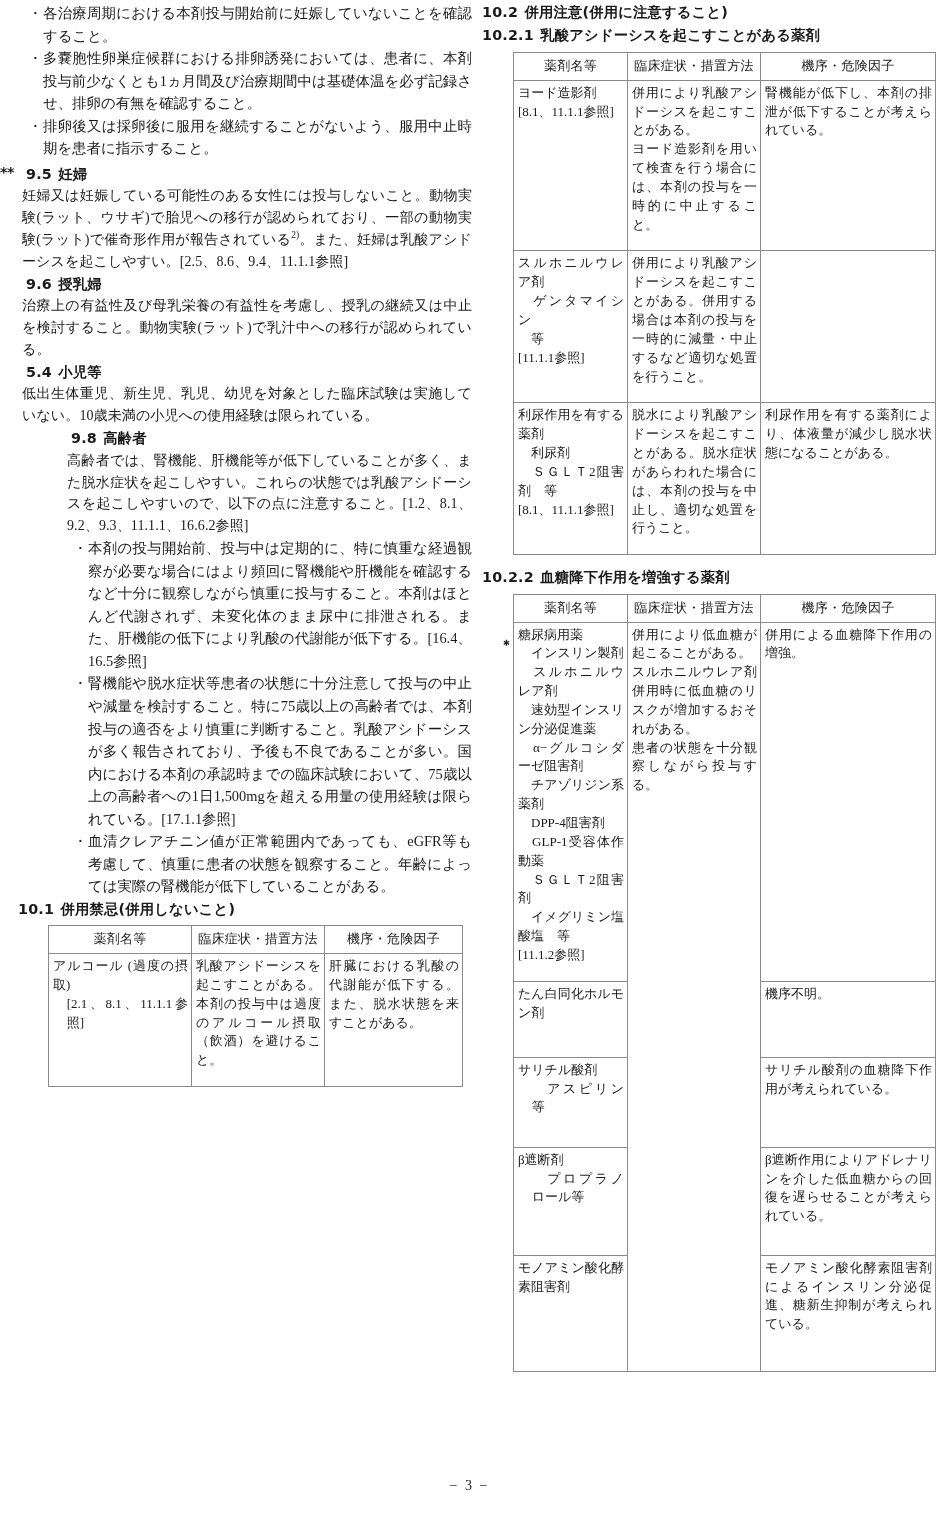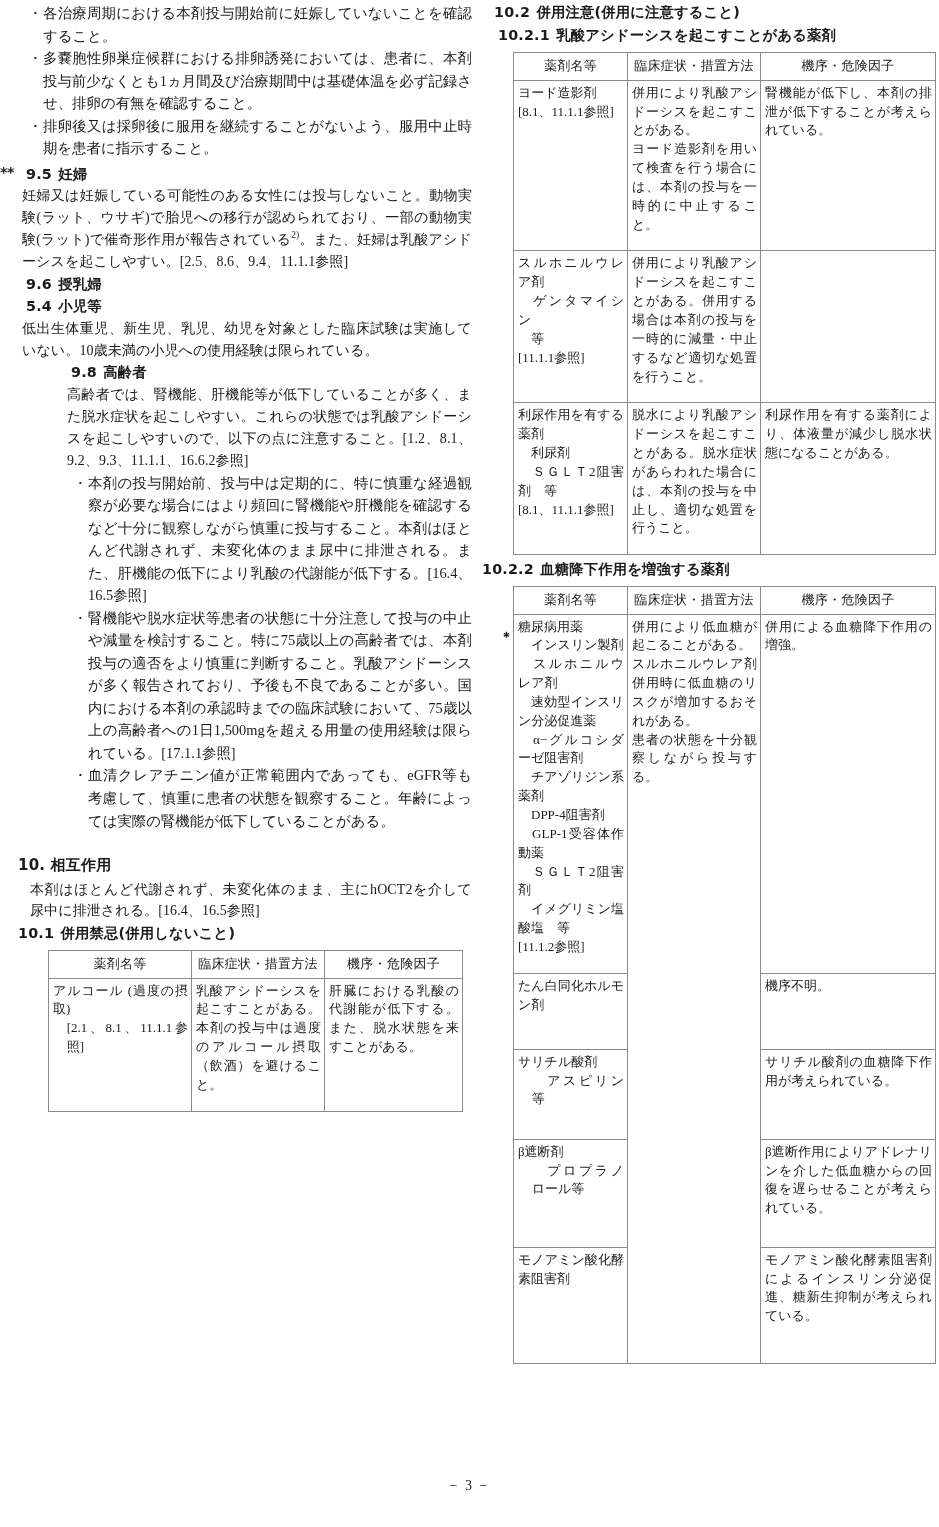--- a/index.html
+++ b/index.html
@@ -156,20 +156,21 @@
       <div class="sec-head" style="margin-left:26px;">
         <span class="num">9.5</span><span>妊婦</span>
       </div>
       <div class="para indent"><span>妊婦又は妊娠している可能性のある女性には投与しないこと。動物実験(ラット、ウサギ)で胎児への移行が認められており、一部の動物実験(ラット)で催奇形作用が報告されている</span><span class="sup">2)</span><span>。また、妊婦は乳酸アシドーシスを起こしやすい。[2.5、8.6、9.4、11.1.1参照]</span></div>
     </div>
 
     <div style="position:relative; margin-top:1px;">
       <div class="sec-head" style="margin-left:26px;">
         <span class="num">9.6</span><span>授乳婦</span>
       </div>
+      <div class="para indent">治療上の有益性及び母乳栄養の有益性を考慮し、授乳の継続又は中止を検討すること。動物実験(ラット)で乳汁中への移行が認められている。</div>
     </div>
 
     <div style="position:relative; margin-top:1px;">
       <div class="sec-head" style="margin-left:26px;">
         <span class="num">5.4</span><span>小児等</span>
       </div>
       <div class="para indent">低出生体重児、新生児、乳児、幼児を対象とした臨床試験は実施していない。10歳未満の小児への使用経験は限られている。</div>
     </div>
 
     <div style="position:relative; margin-top:1px;padding-left:45px;">
@@ -187,24 +188,20 @@
           <span class="dot">・</span>
           <span>腎機能や脱水症状等患者の状態に十分注意して投与の中止や減量を検討すること。特に75歳以上の高齢者では、本剤投与の適否をより慎重に判断すること。乳酸アシドーシスが多く報告されており、予後も不良であることが多い。国内における本剤の承認時までの臨床試験において、75歳以上の高齢者への1日1,500mgを超える用量の使用経験は限られている。[17.1.1参照]</span>
         </div>
         <div class="bullet" style="margin-left:28px;">
           <span class="dot">・</span>
           <span>血清クレアチニン値が正常範囲内であっても、eGFR等も考慮して、慎重に患者の状態を観察すること。年齢によっては実際の腎機能が低下していることがある。</span>
         </div>
       </div>
     </div>
 
-    <div style="margin-top:22px;">
-      <div class="big-head" style="margin-left:18px;">10. 相互作用</div>
-      <div class="para indent" style="margin-left:30px; margin-top:2px;">本剤はほとんど代謝されず、未変化体のまま、主にhOCT2を介して尿中に排泄される。[16.4、16.5参照]</div>
-    </div>
 
     <div style="margin-top:1px;">
       <div class="sec-head" style="margin-left:18px;">
         <span class="num">10.1</span><span>併用禁忌(併用しないこと)</span>
       </div>
 
       <div class="tbl-wrap" style="margin-left:48px; margin-top:5px;">
         <table class="dt" style="width:414px;">
           <colgroup>
               <col style="width:143px">
@@ -228,25 +225,25 @@
               <td class="j">肝臓における乳酸の代謝能が低下する。また、脱水状態を来すことがある。</td>
             </tr>
           </tbody>
         </table>
       </div>
     </div>
   </div>
 
   <div class="col col-right">
 
-    <div class="sec-head" style="margin-left:12px; margin-top:2px;">
+    <div class="sec-head" style="margin-left:0px; margin-top:2px;">
       <span class="num">10.2</span><span>併用注意(併用に注意すること)</span>
     </div>
 
-    <div class="sec-head" style="margin-left:16px; margin-top:2px;">
+    <div class="sec-head" style="margin-left:0px; margin-top:2px;">
       <span class="num">10.2.1</span><span>乳酸アシドーシスを起こすことがある薬剤</span>
     </div>
 
     <div class="tbl-wrap" style="margin-left:31px; margin-top:5px;">
       <table class="dt" style="width:422px;">
         <colgroup>
             <col style="width:114px">
             <col style="width:133px">
             <col style="width:175px">
           </colgroup>
@@ -284,21 +281,21 @@
               <span class="cell-line">　ＳＧＬＴ2阻害剤　等</span>
               <span class="cell-line">[8.1、11.1.1参照]</span>
             </td>
             <td class="j">脱水により乳酸アシドーシスを起こすことがある。脱水症状があらわれた場合には、本剤の投与を中止し、適切な処置を行うこと。</td>
             <td class="j">利尿作用を有する薬剤により、体液量が減少し脱水状態になることがある。</td>
           </tr>
         </tbody>
       </table>
     </div>
 
-    <div class="sec-head" style="margin-left:0px; margin-top:4px;">
+    <div class="sec-head" style="margin-left:0px; margin-top:12px;">
       <span class="num">10.2.2</span><span>血糖降下作用を増強する薬剤</span>
     </div>
 
     <div class="tbl-wrap" style="margin-left:31px; margin-top:5px;">
       <span class="row-star" style="left:-13px; top:42px;">＊</span>
       <table class="dt" style="width:422px;">
         <colgroup>
             <col style="width:114px">
             <col style="width:133px">
             <col style="width:175px">

